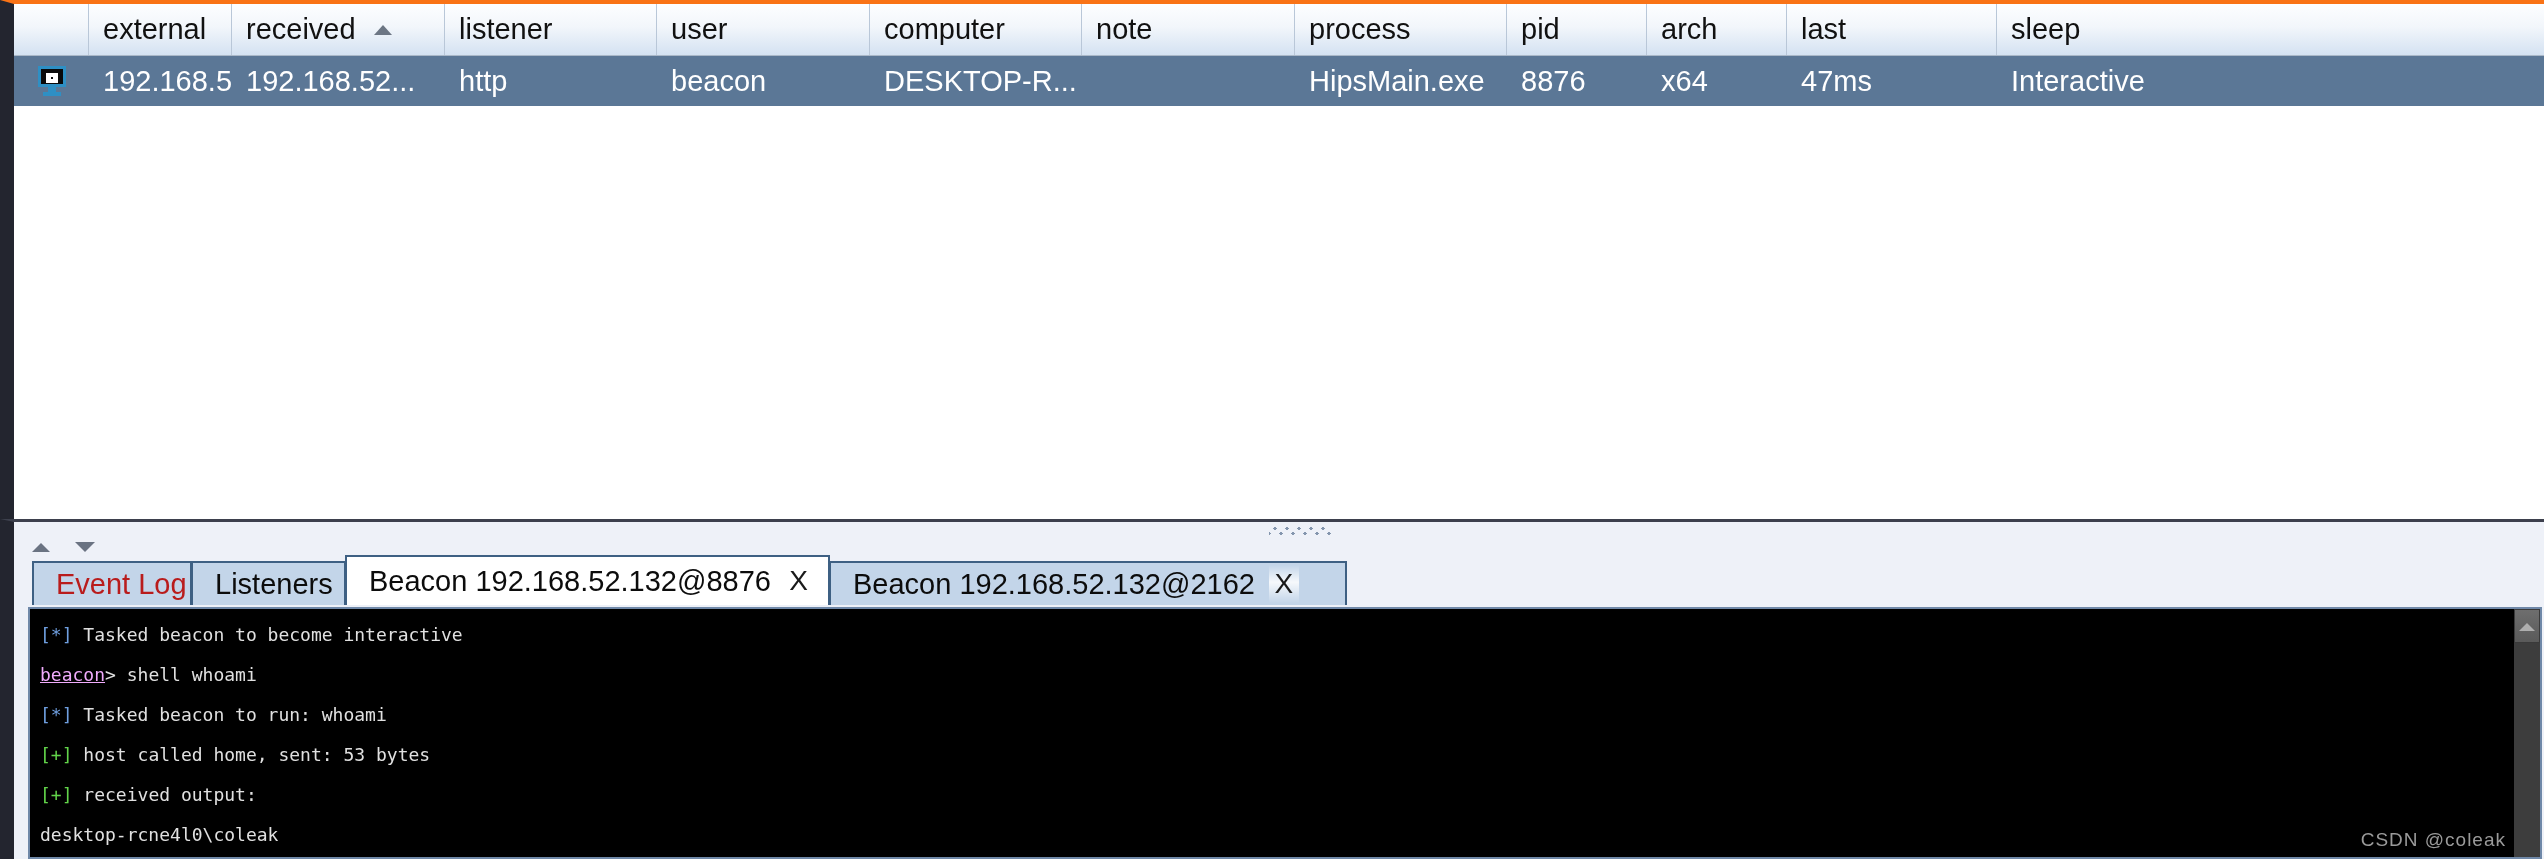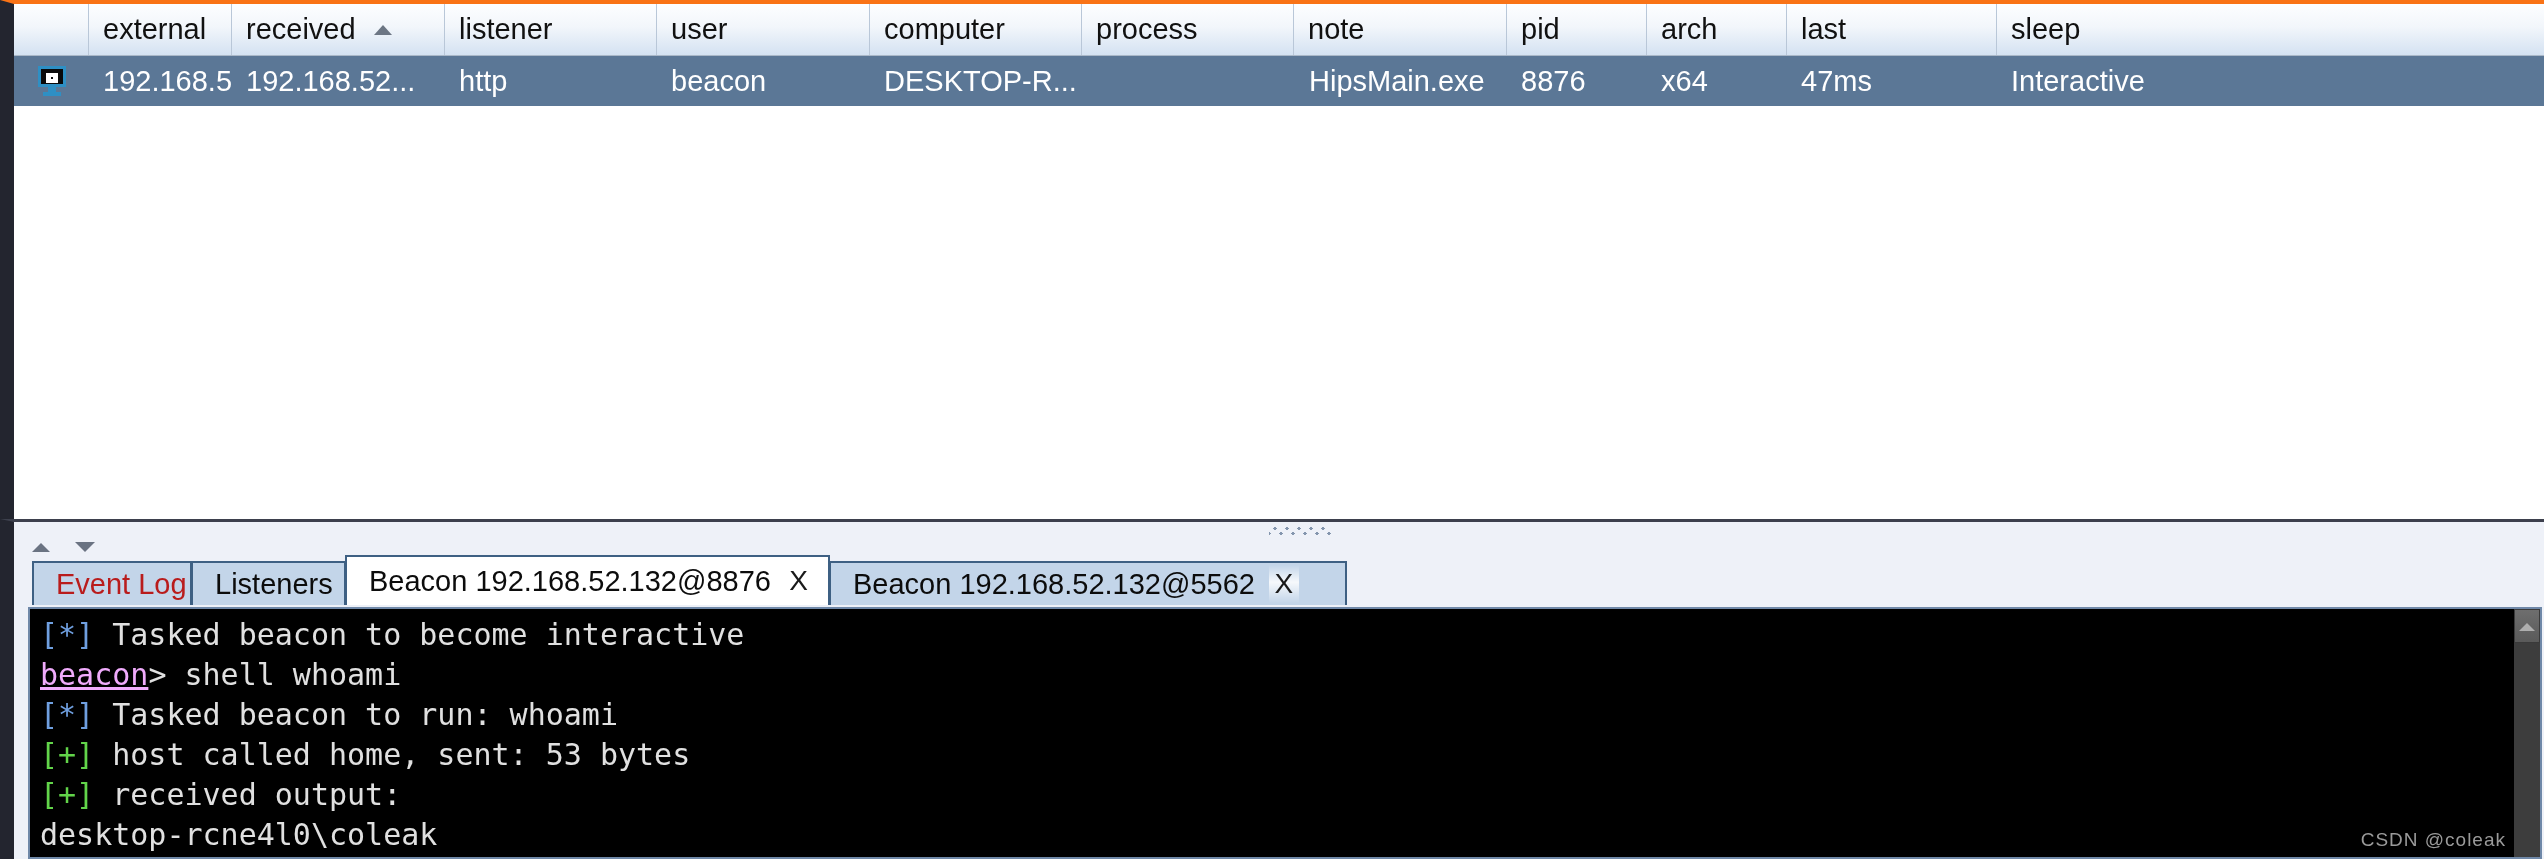--- a/index.html
+++ b/index.html
@@ -249,21 +249,21 @@
     overflow: hidden;
   }
   .console {
     position: absolute;
     left: 0; top: 0;
     right: 26px; bottom: 0;
     background: #000000;
     padding: 6px 0 0 10px;
     box-sizing: border-box;
     font-family: "DejaVu Sans Mono", "Liberation Mono", monospace;
-    font-size: 30px;
+    font-size: 18px;
     line-height: 40px;
     color: #d2d2d2;
     white-space: pre;
     overflow: hidden;
   }
   .c-blue { color: #6f9fe0; }
   .c-green { color: #62d44a; }
   .c-white { color: #e0e0e0; }
   .c-prompt { color: #f0abfc; text-decoration: underline; }
 
@@ -332,25 +332,25 @@
         </div>
         <div class="th" style="width: 212px;">
           <span>listener</span>
         </div>
         <div class="th" style="width: 213px;">
           <span>user</span>
         </div>
         <div class="th" style="width: 212px;">
           <span>computer</span>
         </div>
+        <div class="th" style="width: 213px;">
+          <span>note</span>
+        </div>
         <div class="th" style="width: 212px;">
           <span>process</span>
-        </div>
-        <div class="th" style="width: 213px;">
-          <span>note</span>
         </div>
         <div class="th" style="width: 140px;">
           <span>pid</span>
         </div>
         <div class="th" style="width: 140px;">
           <span>arch</span>
         </div>
         <div class="th" style="width: 210px;">
           <span>last</span>
         </div>
@@ -400,21 +400,21 @@
         </div>
         <div class="tab" style="width: 155px;">
           <span class="label">Listeners</span>
           <span class="close">X</span>
         </div>
         <div class="tab active" style="width: 485px;">
           <span class="label">Beacon 192.168.52.132@8876</span>
           <span class="close">X</span>
         </div>
         <div class="tab" style="width: 518px;">
-          <span class="label">Beacon 192.168.52.132@5562</span>
+          <span class="label">Beacon 192.168.52.132@2162</span>
           <span class="close">X</span>
         </div>
       </div>
 
     <div class="console-wrap">
       <div class="console" id="console"><div><span class="c-blue">[*] </span><span class="c-white">Tasked beacon to become interactive</span></div><div><span class="c-prompt">beacon</span><span class="c-white">&gt; shell whoami</span></div><div><span class="c-blue">[*] </span><span class="c-white">Tasked beacon to run: whoami</span></div><div><span class="c-green">[+] </span><span class="c-white">host called home, sent: 53 bytes</span></div><div><span class="c-green">[+] </span><span class="c-white">received output:</span></div><div><span class="c-white">desktop-rcne4l0\coleak</span></div></div>
       <div class="console-scrollbar">
         <div class="sb-up"></div>
         <div class="sb-track"></div>
       </div>

